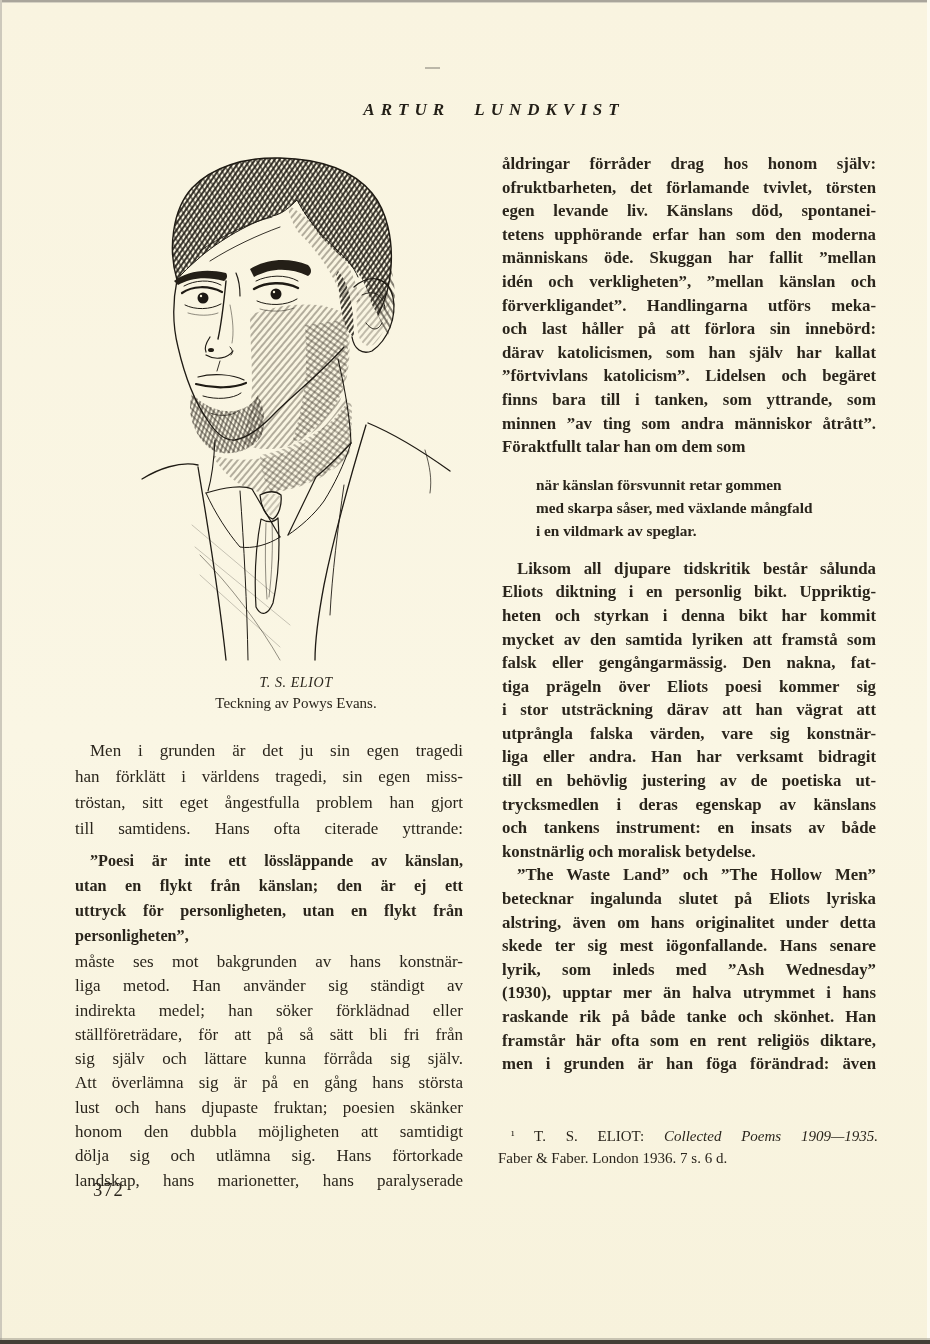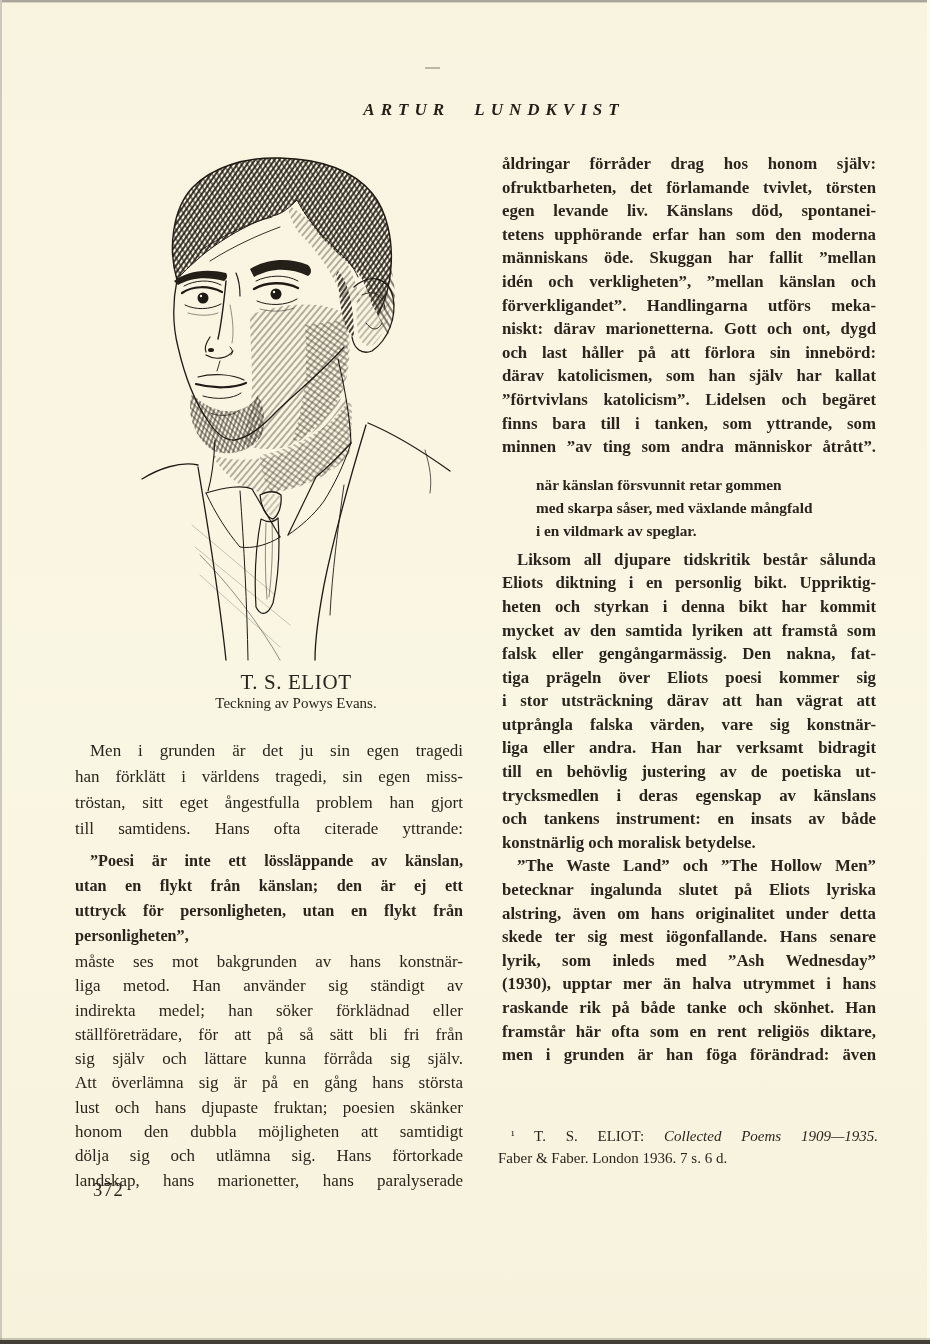--- a/index.html
+++ b/index.html
@@ -24,36 +24,36 @@
     position:absolute;left:0;top:100px;width:930px;
     padding-left:58px;box-sizing:border-box;
     margin:0;text-align:center;
     font-size:17px;font-weight:bold;font-style:italic;
     letter-spacing:6px;word-spacing:14px;
     color:#231f17;
   }
 
   .portrait{position:absolute;left:140px;top:155px;width:312px;height:508px;}
   .caption{position:absolute;left:130px;top:672px;width:332px;text-align:center;line-height:21px;}
-  .cap-title{font-size:21px;letter-spacing:.6px;}
+  .cap-title{font-size:14px;letter-spacing:.6px;font-style:italic;}
   .cap-sub{font-size:15px;}
 
   .col{position:absolute;box-sizing:border-box;}
   .left-col{left:75px;top:738px;width:388px;}
   .right-col{left:502px;top:152px;width:374px;font-weight:bold;}
 
   .para{font-size:17px;line-height:26px;}
   .right-col .para{font-size:16.8px;line-height:23.6px;}
   .tline{text-align:justify;text-align-last:justify;white-space:normal;}
   .tline.noj{text-align-last:left;}
   .indent-first .tline:first-child{text-indent:15px;}
 
   .left-col .quote{font-size:16.2px;line-height:25px;margin-top:7px;margin-bottom:1px;font-weight:bold;}
   .left-col .para2{line-height:24.3px;}
-  .right-col .verse{font-size:15.3px;line-height:23px;margin-top:14px;margin-bottom:6px;padding-left:34px;}
+  .right-col .verse{font-size:15.3px;line-height:23px;margin-top:14px;margin-bottom:15px;padding-left:34px;}
   .right-col .verse .tline{text-align:left;text-align-last:left;}
   .right-col .para3{margin-top:0;}
 
   .footnote{
     position:absolute;left:498px;top:1124px;width:380px;
     font-size:15px;line-height:22px;
   }
   .fn-line1{text-align:justify;text-align-last:justify;text-indent:13px;}
   .fn-sup{vertical-align:2px;font-size:12px;}
   .ital{font-style:italic;}
@@ -234,26 +234,26 @@
 
   <div class="col right-col">
     <div class="para para1">
         <div class="tline">åldringar förråder drag hos honom själv:</div>
         <div class="tline">ofruktbarheten, det förlamande tvivlet, törsten</div>
         <div class="tline">egen levande liv. Känslans död, spontanei-</div>
         <div class="tline">tetens upphörande erfar han som den moderna</div>
         <div class="tline">människans öde. Skuggan har fallit ”mellan</div>
         <div class="tline">idén och verkligheten”, ”mellan känslan och</div>
         <div class="tline">förverkligandet”. Handlingarna utförs meka-</div>
-        <div class="tline">niskt: därav marionetterna. Gott och ont, dygd</div>
         <div class="tline">och last håller på att förlora sin innebörd:</div>
         <div class="tline">därav katolicismen, som han själv har kallat</div>
         <div class="tline">”förtvivlans katolicism”. Lidelsen och begäret</div>
         <div class="tline">finns bara till i tanken, som yttrande, som</div>
         <div class="tline">minnen ”av ting som andra människor åtrått”.</div>
+        <div class="tline noj">Föraktfullt talar han om dem som</div>
       </div>
     <div class="para verse">
         <div class="tline noj">när känslan försvunnit retar gommen</div>
         <div class="tline noj">med skarpa såser, med växlande mångfald</div>
         <div class="tline noj">i en vildmark av speglar.</div>
       </div>
     <div class="para para2 indent-first">
         <div class="tline">Liksom all djupare tidskritik består sålunda</div>
         <div class="tline">Eliots diktning i en personlig bikt. Uppriktig-</div>
         <div class="tline">heten och styrkan i denna bikt har kommit</div>

